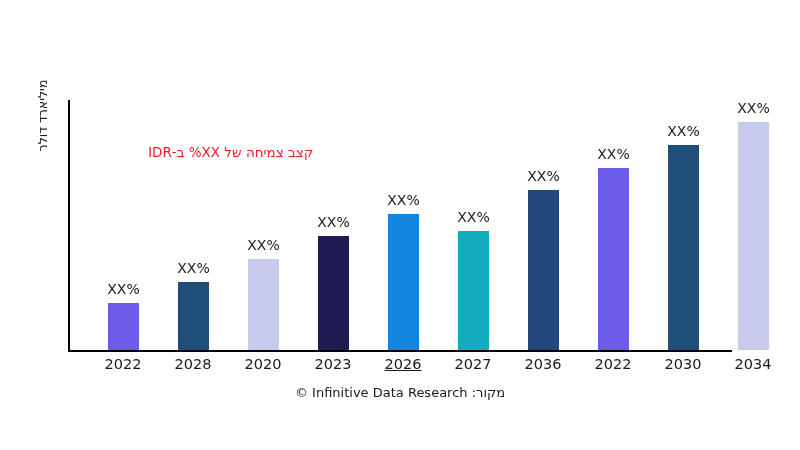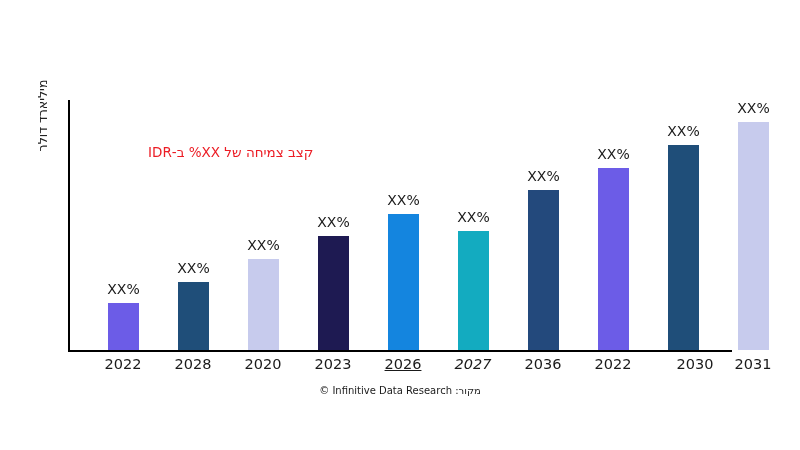--- a/index.html
+++ b/index.html
@@ -134,21 +134,21 @@
     white-space: nowrap;
   }
 
   
   .footer-source {
     position: absolute;
     left: 0;
     top: 385px;
     width: 800px;
     text-align: center;
-    font-size: 10px;
+    font-size: 13px;
     color: #1a1a1a;
     direction: rtl;
     unicode-bidi: plaintext;
     white-space: nowrap;
   }
 </style>
 </head>
 <body>
 
 <div id="chart-root">
@@ -216,22 +216,22 @@
     </div>
 
   </div>
 
   <div class="xticks">
     <div class="xtick" style="left:25px;">2022</div>
     <div class="xtick" style="left:95px;">2028</div>
     <div class="xtick" style="left:165px;">2020</div>
     <div class="xtick" style="left:235px;">2023</div>
     <div class="xtick" style="left:305px;text-decoration:underline;">2026</div>
-    <div class="xtick" style="left:375px;font-style:italic;">2027</div>
+    <div class="xtick" style="left:375px;">2027</div>
     <div class="xtick" style="left:445px;">2036</div>
     <div class="xtick" style="left:515px;">2022</div>
-    <div class="xtick" style="left:597px;">2030</div>
-    <div class="xtick" style="left:655px;">2031</div>
+    <div class="xtick" style="left:585px;">2030</div>
+    <div class="xtick" style="left:655px;">2034</div>
   </div>
 
   <div class="footer-source">מקור: Infinitive Data Research ©</div>
 
 </div>
 
 </body></html>

